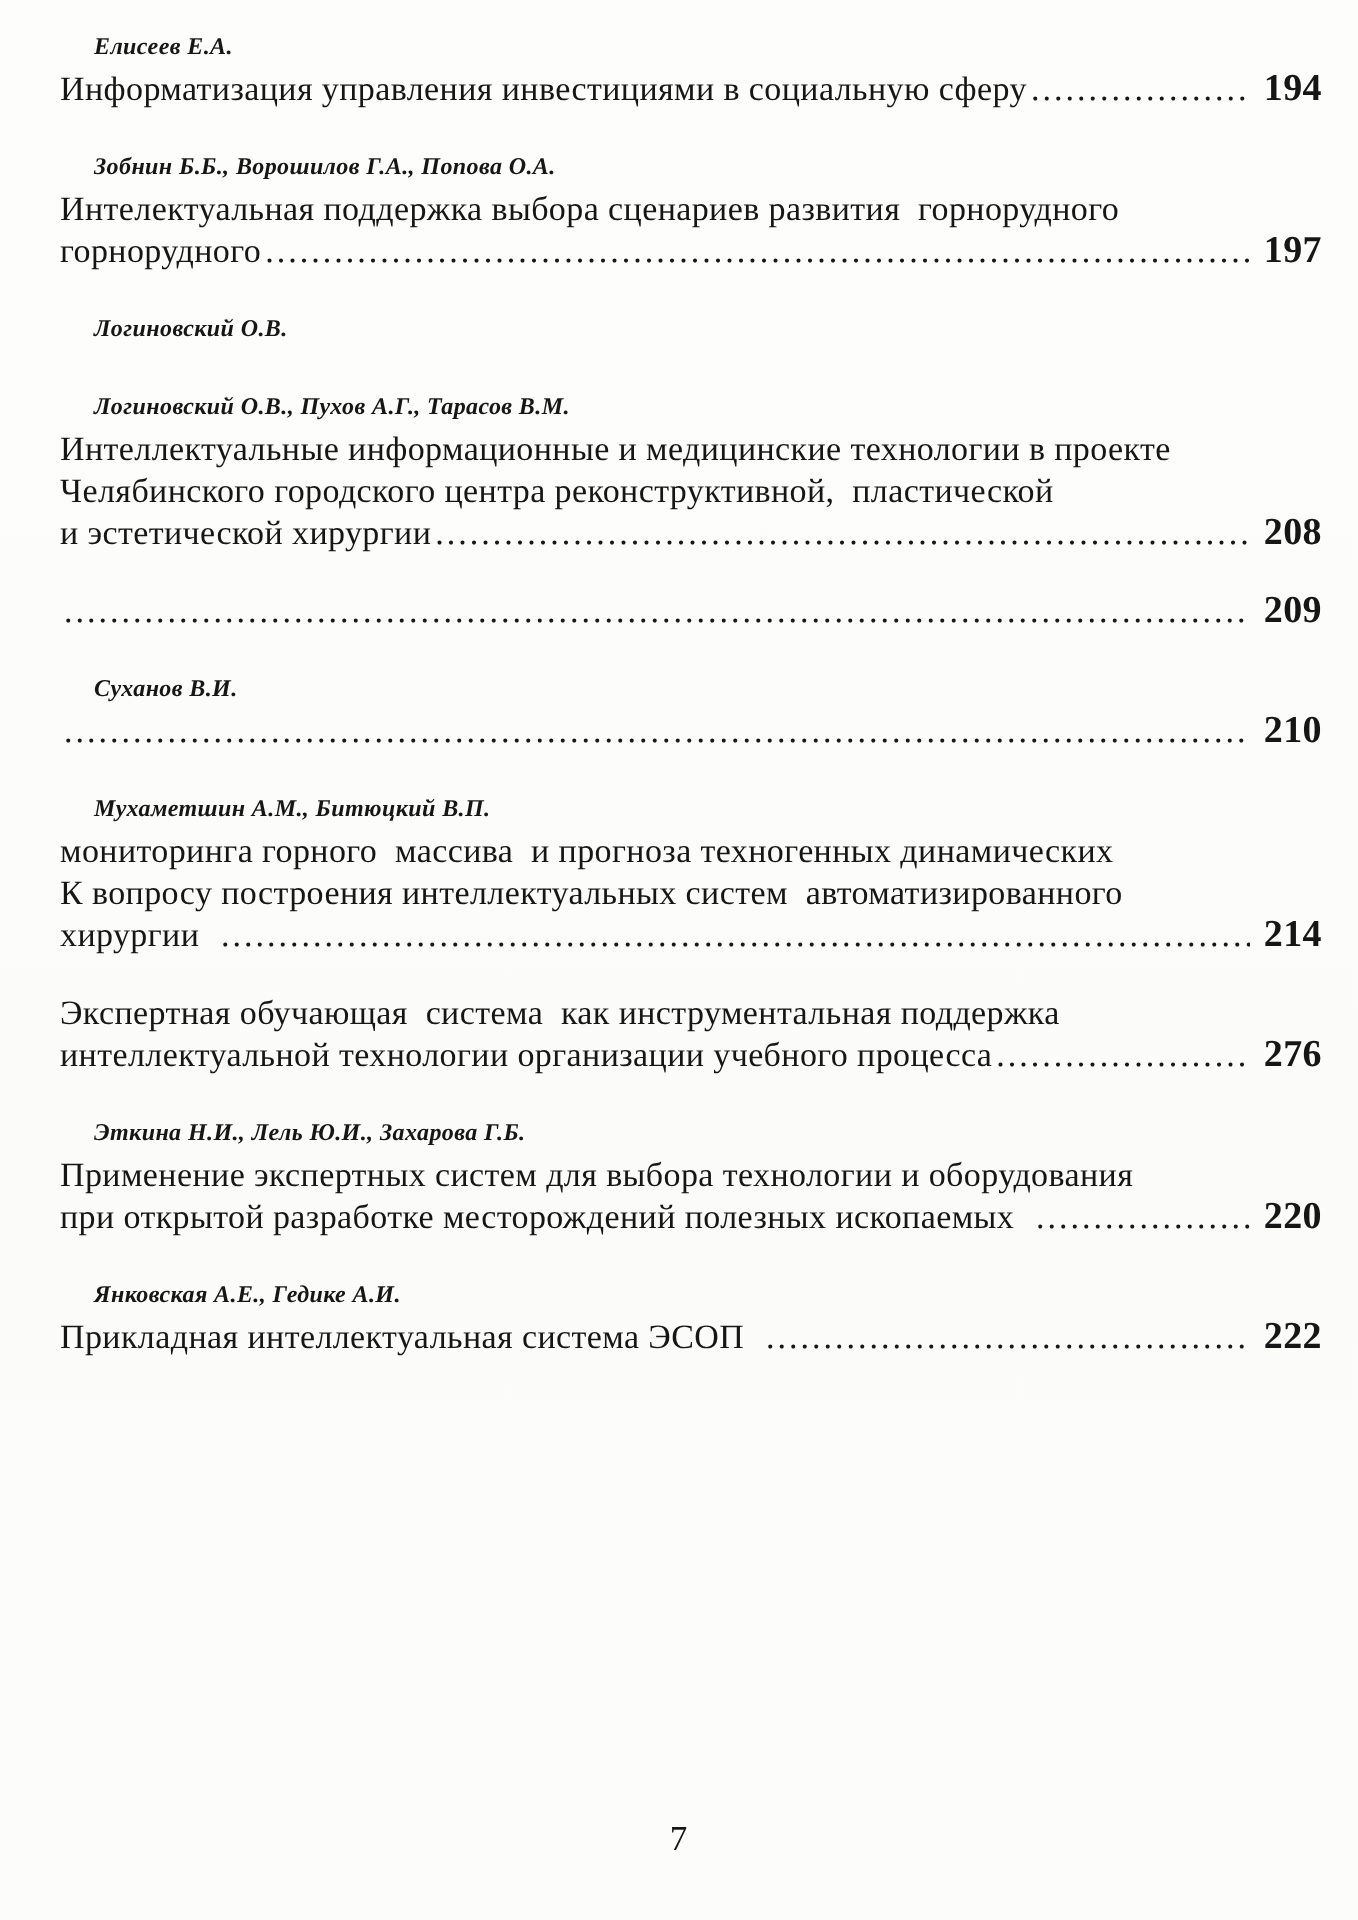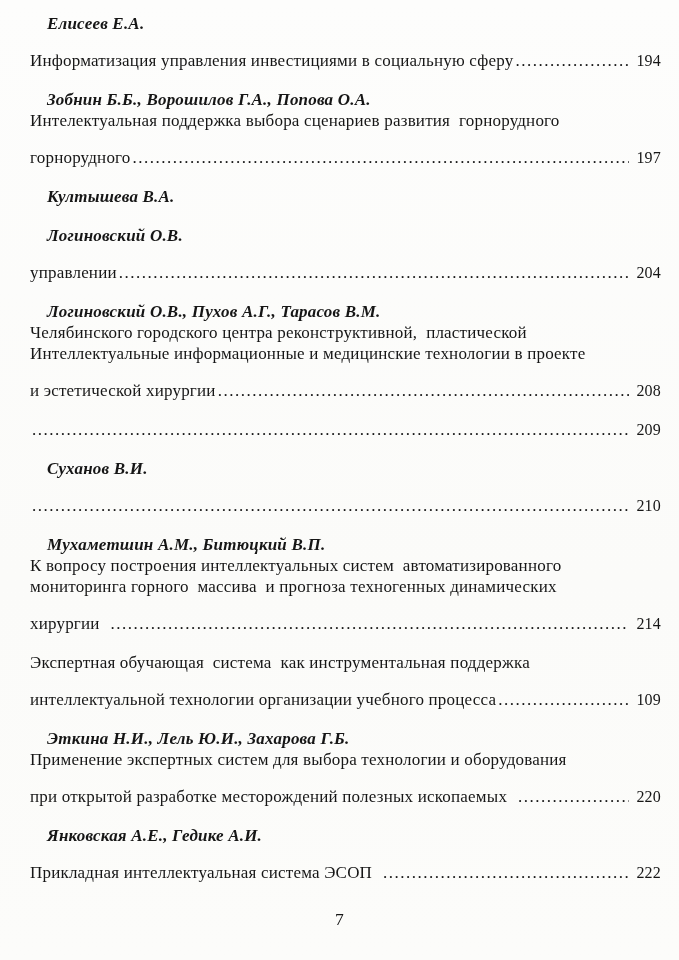--- a/index.html
+++ b/index.html
@@ -19,57 +19,57 @@
     padding: 13px 18px 0 30px;
   }
   p { margin: 0; }
   .entry {
     margin: 0 0 18px 0;
   }
   .authors {
     font-style: italic;
     font-weight: bold;
     padding-left: 17px;
-    font-size: 17px;
+    font-size: 12px;
     line-height: 21px;
     letter-spacing: 0.2px;
     white-space: pre;
   }
   .line {
     font-size: 17px;
     line-height: 21px;
     letter-spacing: 0.2px;
     white-space: pre;
   }
   .line.last {
     display: flex;
     align-items: flex-start;
     white-space: normal;
-    margin-top: 16px;
   }
   .line-text {
     white-space: pre;
     flex: 0 0 auto;
   }
   .dots {
     flex: 1 1 auto;
     overflow: hidden;
     white-space: nowrap;
     margin-left: 2px;
     letter-spacing: 1.5px;
     font-size: 17px;
   }
   .dots::after {
     content: "............................................................................................................................................................................................................................................................................................................";
   }
   .pagenum {
     flex: 0 0 auto;
     margin-left: 7px;
     white-space: pre;
-    font-size: 16px;
+    font-size: 19px;
+    font-weight: bold;
   }
   .footer {
     position: absolute;
     left: 0;
     right: 0;
     top: 909px;
     text-align: center;
     font-size: 17.5px;
     letter-spacing: 0.5px;
   }
@@ -94,37 +94,31 @@
     <div class="lines">
           <p class="line"><span class="line-text">Интелектуальная поддержка выбора сценариев развития  горнорудного</span></p>
           <p class="line last">
             <span class="line-text">горнорудного</span>
             <span class="dots"></span>
             <span class="pagenum">197</span>
           </p>
         </div>
   </section>
       <section class="entry">
-    <p class="authors">Култышева В.А.</p>
   </section>
       <section class="entry">
     <p class="authors">Логиновский О.В.</p>
     <div class="lines">
-          <p class="line last">
-            <span class="line-text">управлении</span>
-            <span class="dots"></span>
-            <span class="pagenum">204</span>
-          </p>
         </div>
   </section>
       <section class="entry">
     <p class="authors">Логиновский О.В., Пухов А.Г., Тарасов В.М.</p>
     <div class="lines">
+          <p class="line"><span class="line-text">Интеллектуальные информационные и медицинские технологии в проекте</span></p>
           <p class="line"><span class="line-text">Челябинского городского центра реконструктивной,  пластической</span></p>
-          <p class="line"><span class="line-text">Интеллектуальные информационные и медицинские технологии в проекте</span></p>
           <p class="line last">
             <span class="line-text">и эстетической хирургии</span>
             <span class="dots"></span>
             <span class="pagenum">208</span>
           </p>
         </div>
   </section>
       <section class="entry">
     <div class="lines">
           <p class="line last">
@@ -138,36 +132,36 @@
     <div class="lines">
           <p class="line last">
             <span class="dots"></span>
             <span class="pagenum">210</span>
           </p>
         </div>
   </section>
       <section class="entry">
     <p class="authors">Мухаметшин А.М., Битюцкий В.П.</p>
     <div class="lines">
+          <p class="line"><span class="line-text">мониторинга горного  массива  и прогноза техногенных динамических</span></p>
           <p class="line"><span class="line-text">К вопросу построения интеллектуальных систем  автоматизированного</span></p>
-          <p class="line"><span class="line-text">мониторинга горного  массива  и прогноза техногенных динамических</span></p>
           <p class="line last">
             <span class="line-text">хирургии  </span>
             <span class="dots"></span>
             <span class="pagenum">214</span>
           </p>
         </div>
   </section>
       <section class="entry">
     <div class="lines">
           <p class="line"><span class="line-text">Экспертная обучающая  система  как инструментальная поддержка</span></p>
           <p class="line last">
             <span class="line-text">интеллектуальной технологии организации учебного процесса</span>
             <span class="dots"></span>
-            <span class="pagenum">109</span>
+            <span class="pagenum">276</span>
           </p>
         </div>
   </section>
       <section class="entry">
     <p class="authors">Эткина Н.И., Лель Ю.И., Захарова Г.Б.</p>
     <div class="lines">
           <p class="line"><span class="line-text">Применение экспертных систем для выбора технологии и оборудования</span></p>
           <p class="line last">
             <span class="line-text">при открытой разработке месторождений полезных ископаемых  </span>
             <span class="dots"></span>

